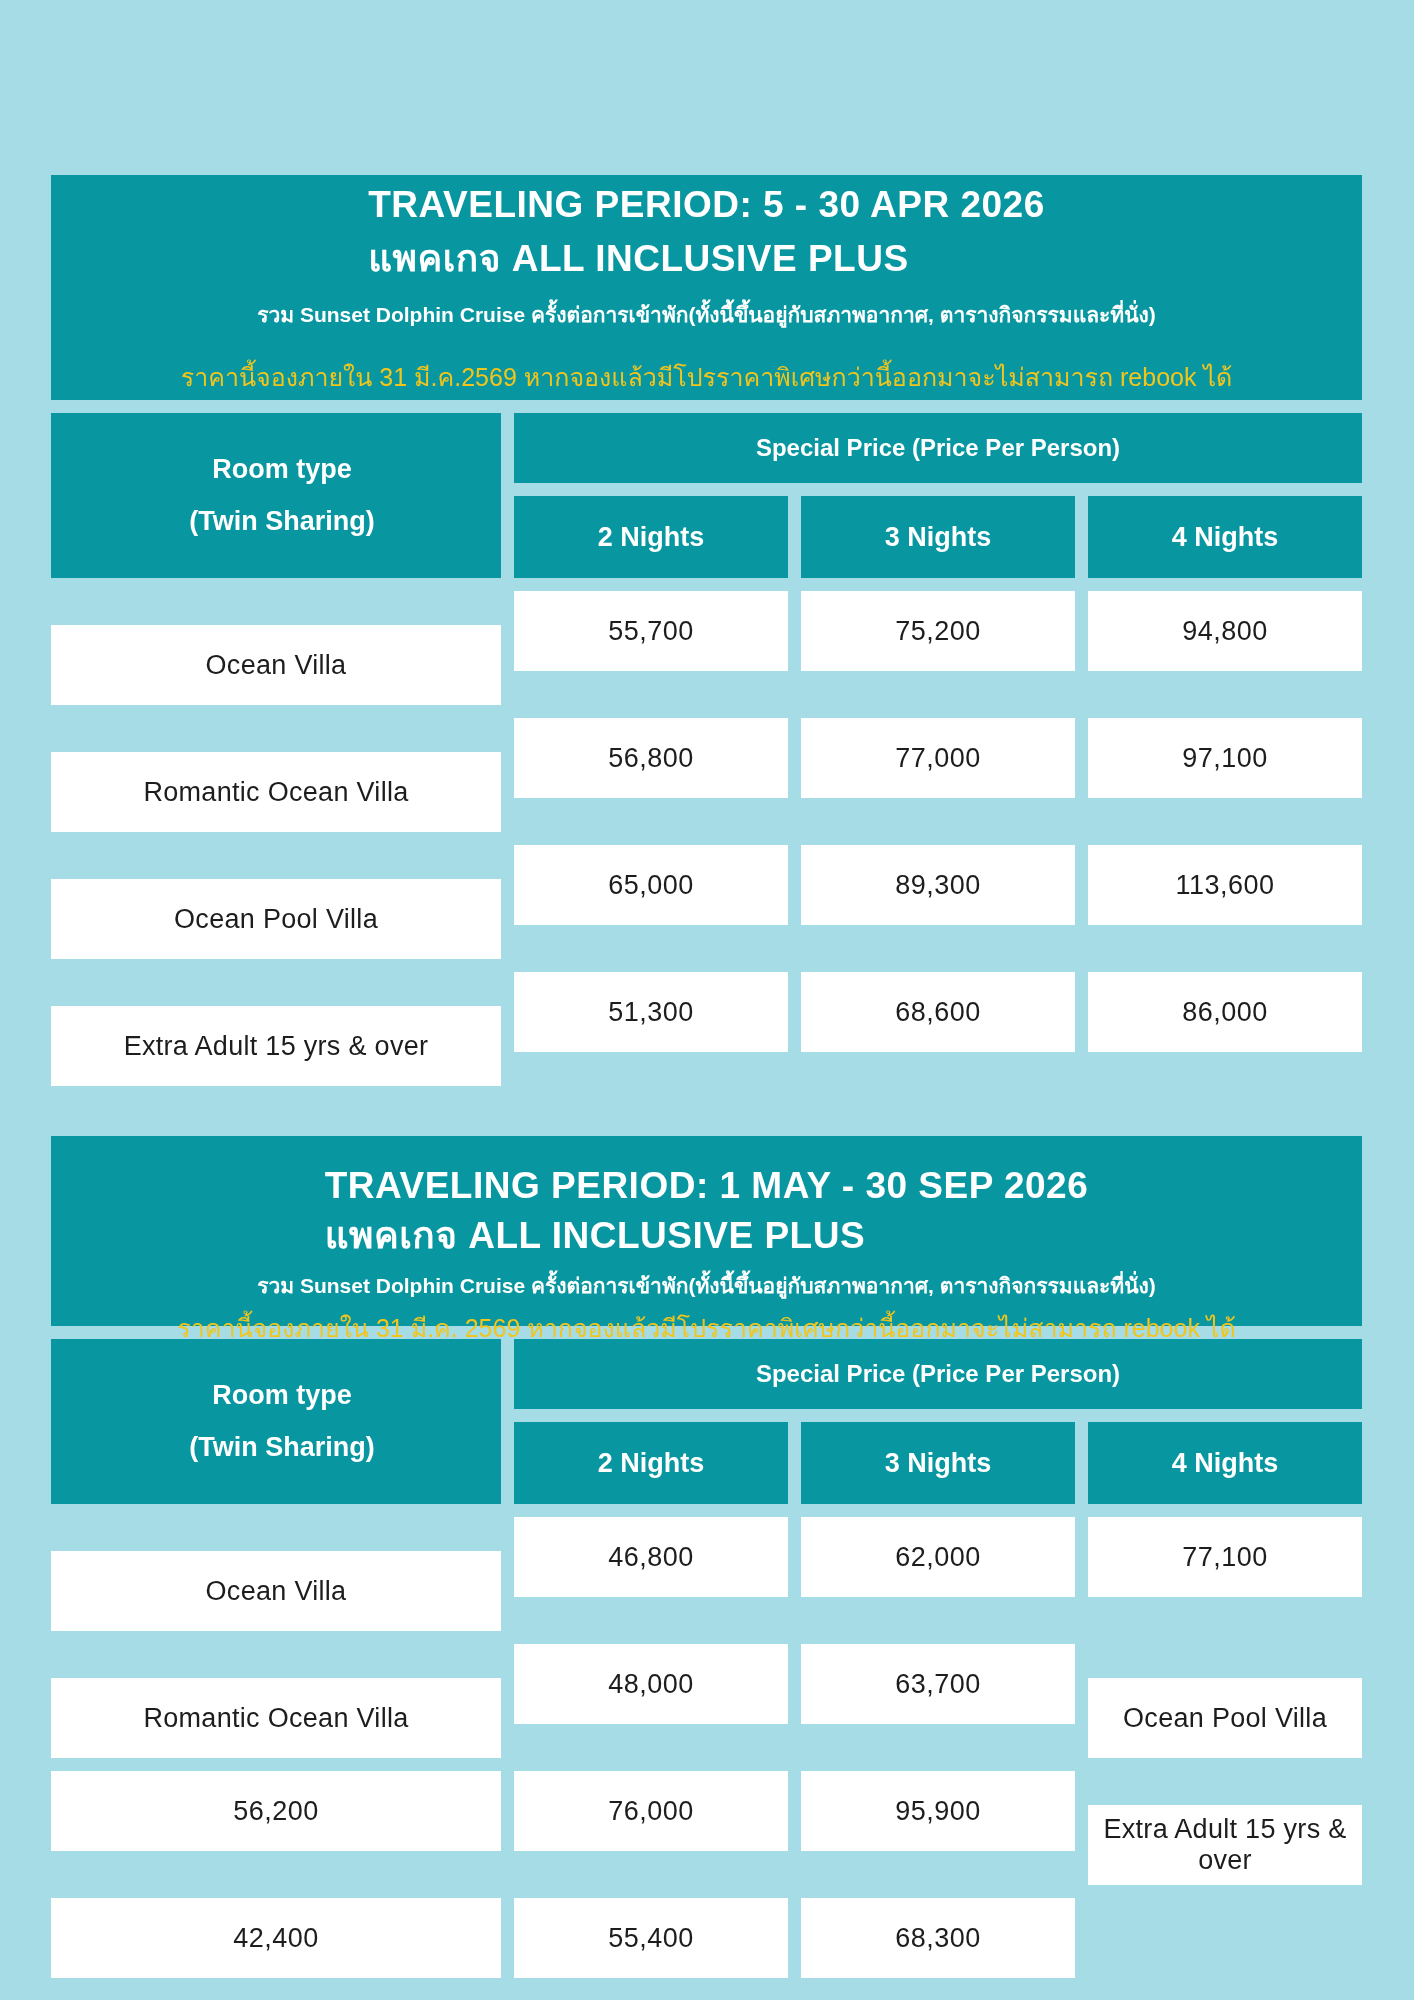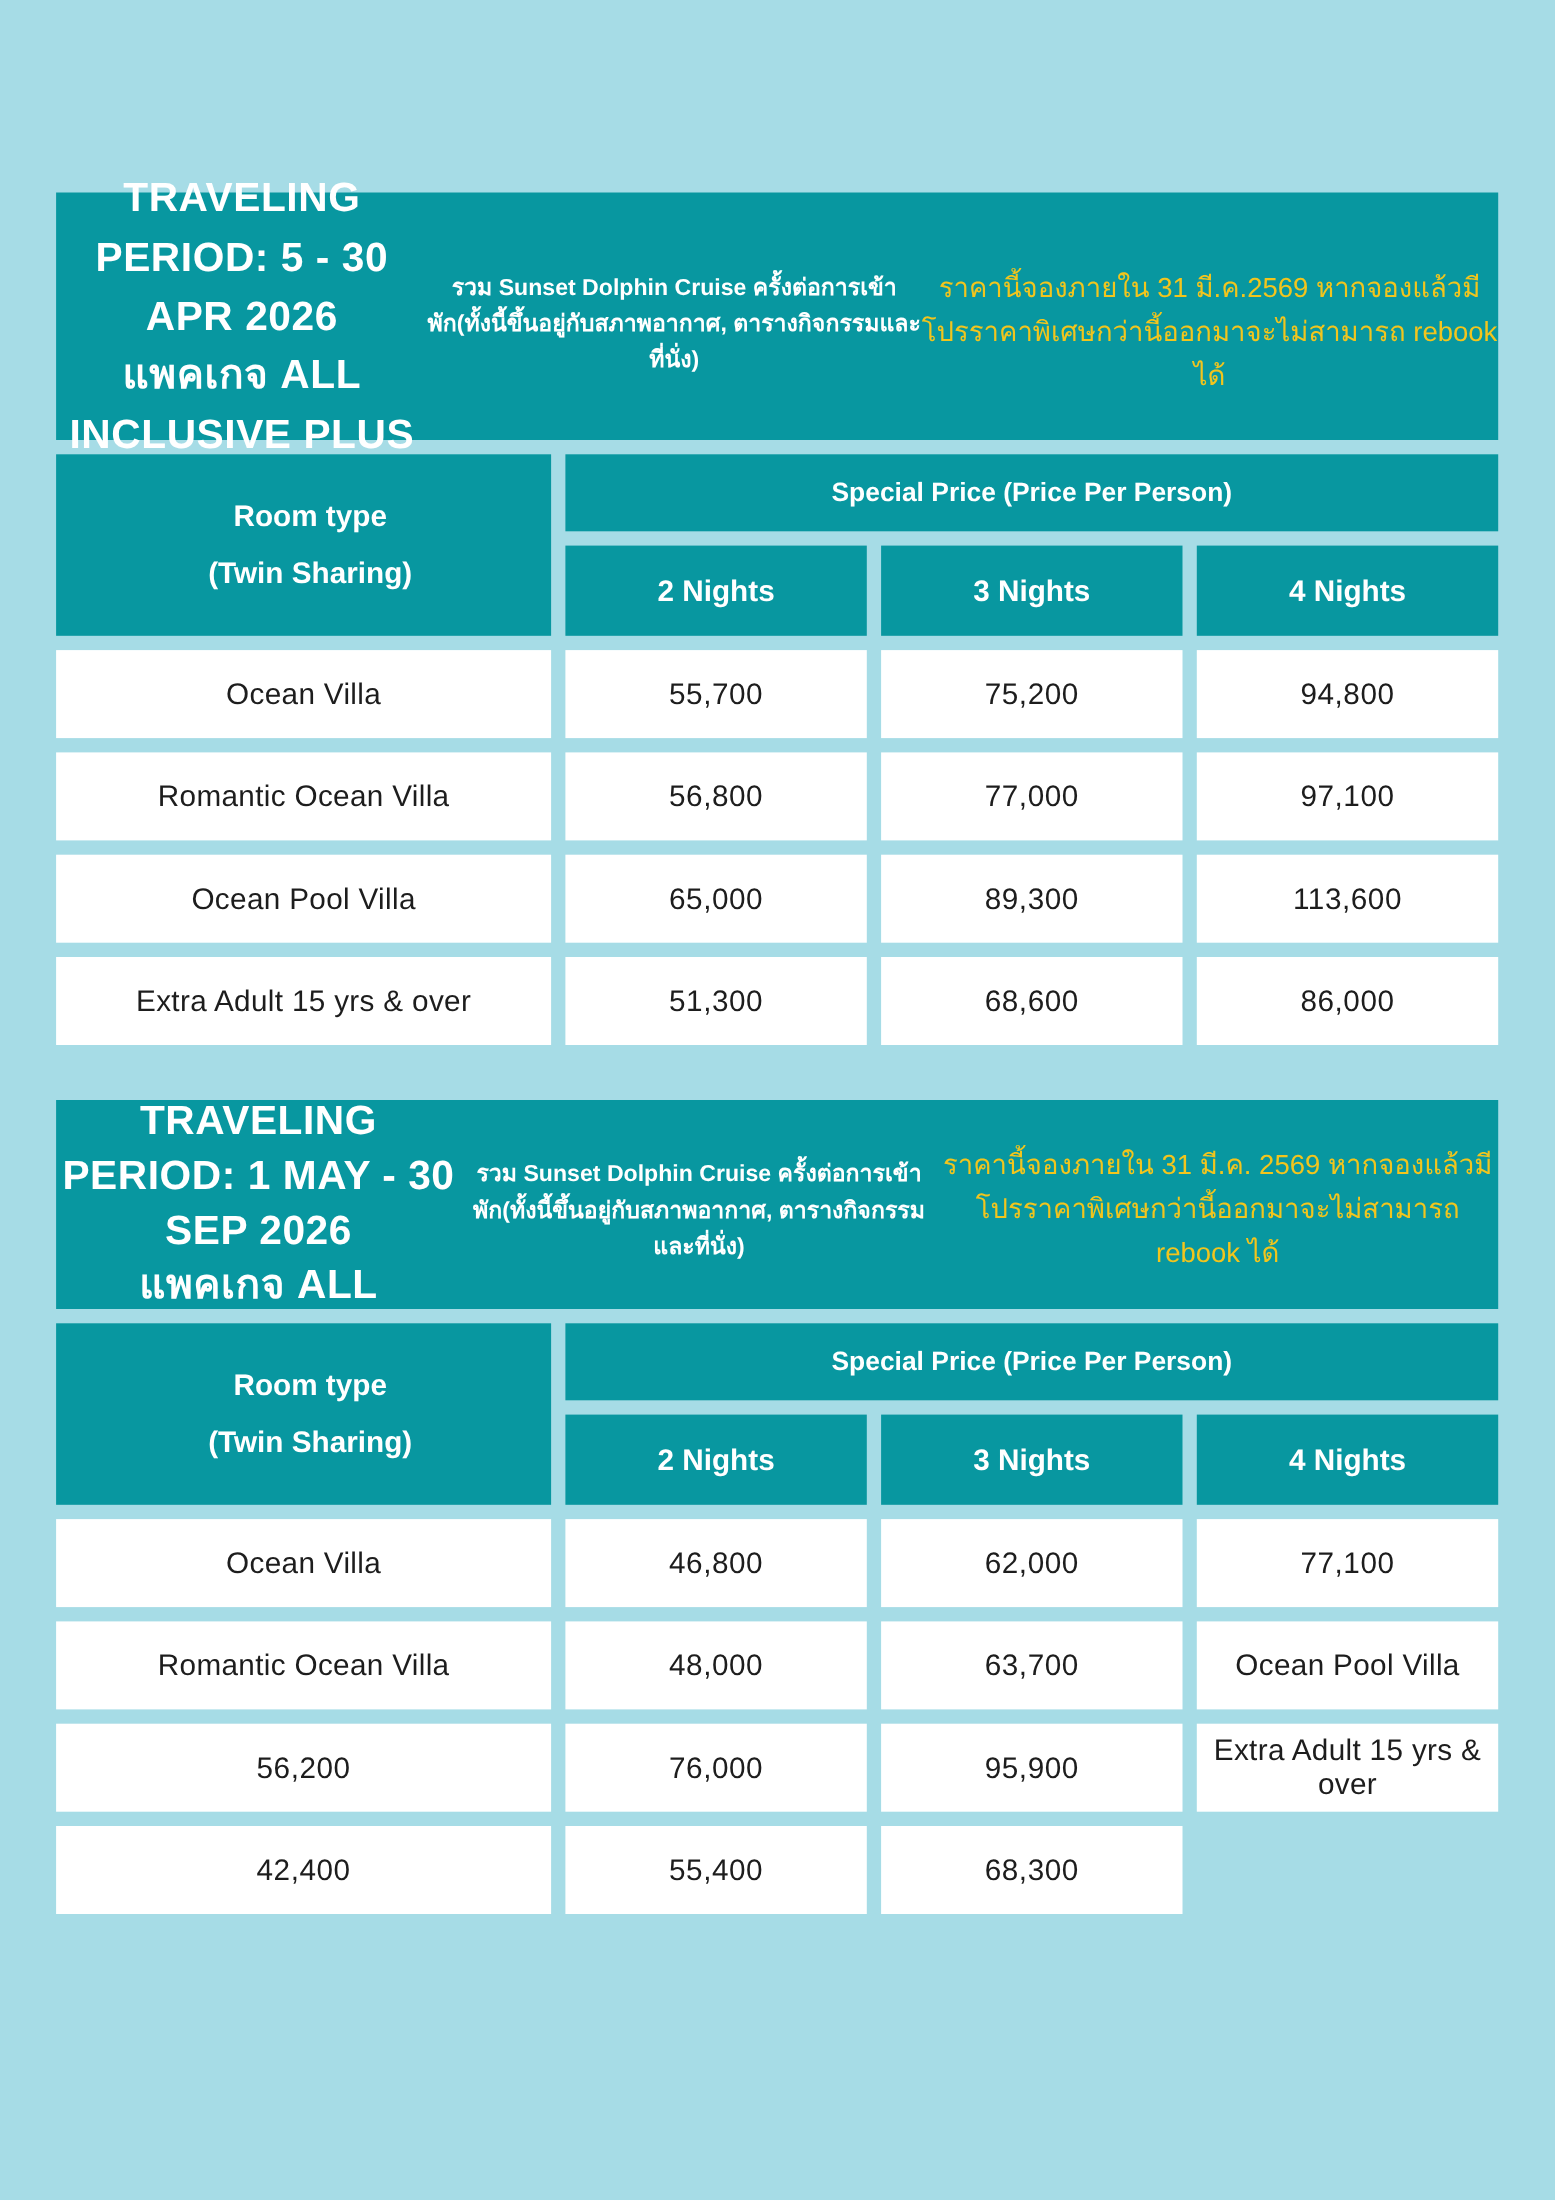--- a/index.html
+++ b/index.html
@@ -13,23 +13,22 @@
     position: relative;
     width: 1311px;
     margin-left: 51px;
     padding-top: 175px;
   }
   
   .banner {
     width: 100%;
     background: #0897A0;
     color: #FFFFFF;
-    text-align: center;
     display: flex;
-    flex-direction: row;
+    flex-direction: column;
     justify-content: center;
     align-items: center;
   }
   .banner-0 { height: 225px; }
   .banner-1 { height: 190px; margin-top: 50px; }
   .banner .title {
     font-size: 37px;
     font-weight: bold;
     letter-spacing: 0.5px;
     line-height: 1.45;
@@ -81,21 +80,21 @@
     font-size: 27px;
     line-height: 1.9;
     padding-left: 12px;
   }
   .cell-special {
     grid-column: 2 / span 3;
     height: 70px;
     font-size: 24px;
   }
   .cell-night { height: 82px; font-size: 27px; }
-  .cell-room  { height: 80px; font-size: 27px; letter-spacing: 0.3px; }
+  .cell-room  { height: 80px; font-size: 27px; letter-spacing: 0.3px; margin-top: 34px; }
   .cell-price { height: 80px; font-size: 27px; letter-spacing: 0.5px; }
 </style>
 </head>
 <body>
 
 <div class="content">
 
   <div class="banner banner-0">
     <div class="title">
       <div>TRAVELING PERIOD: 5 - 30 APR 2026</div>

